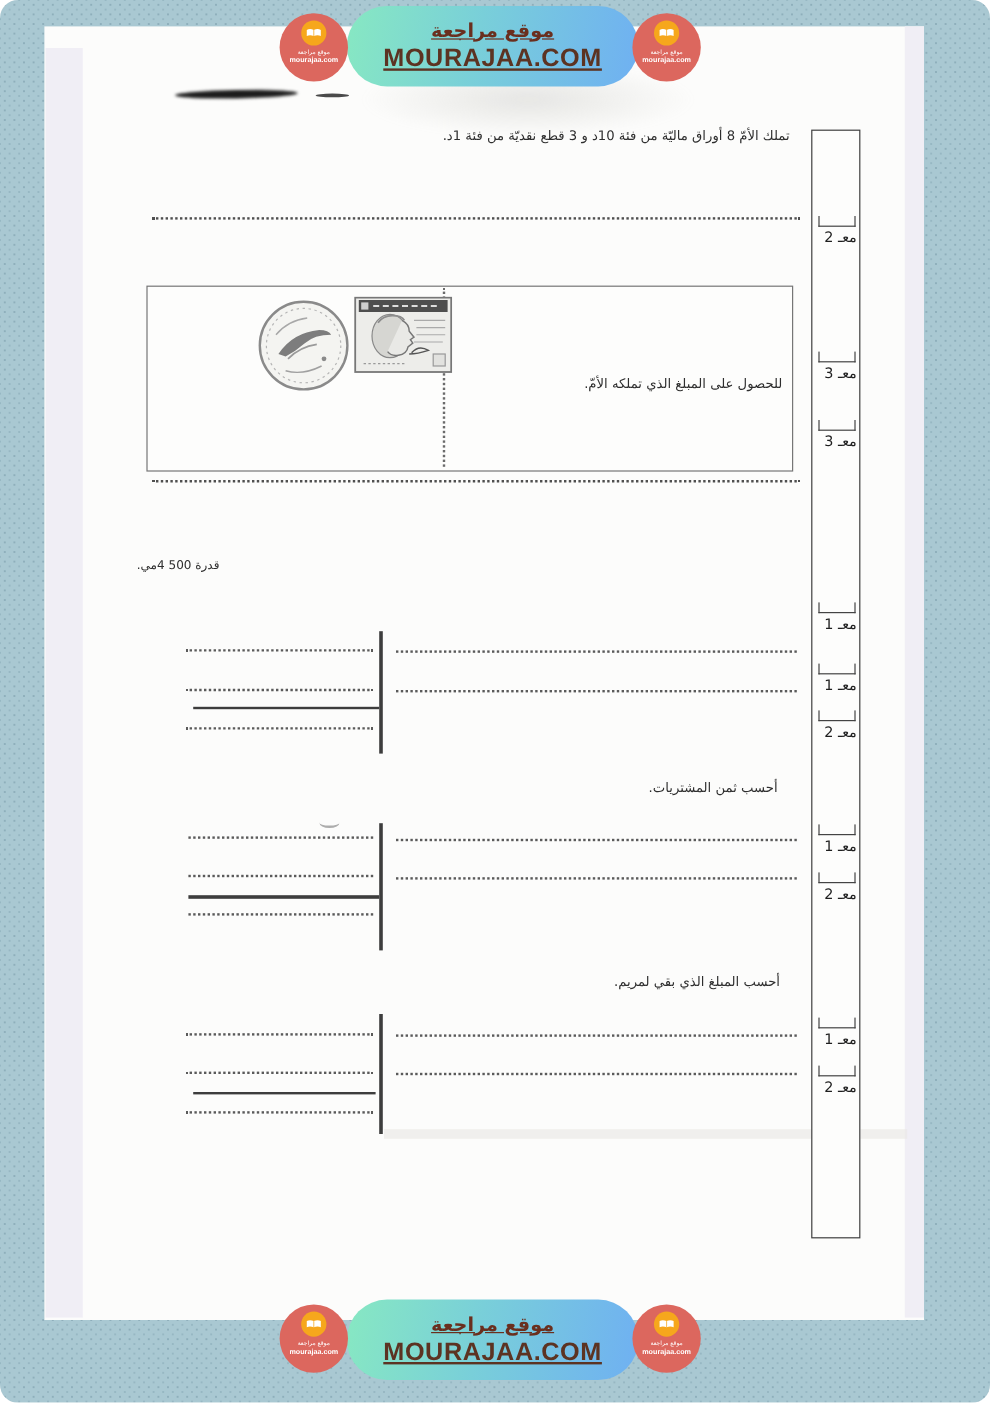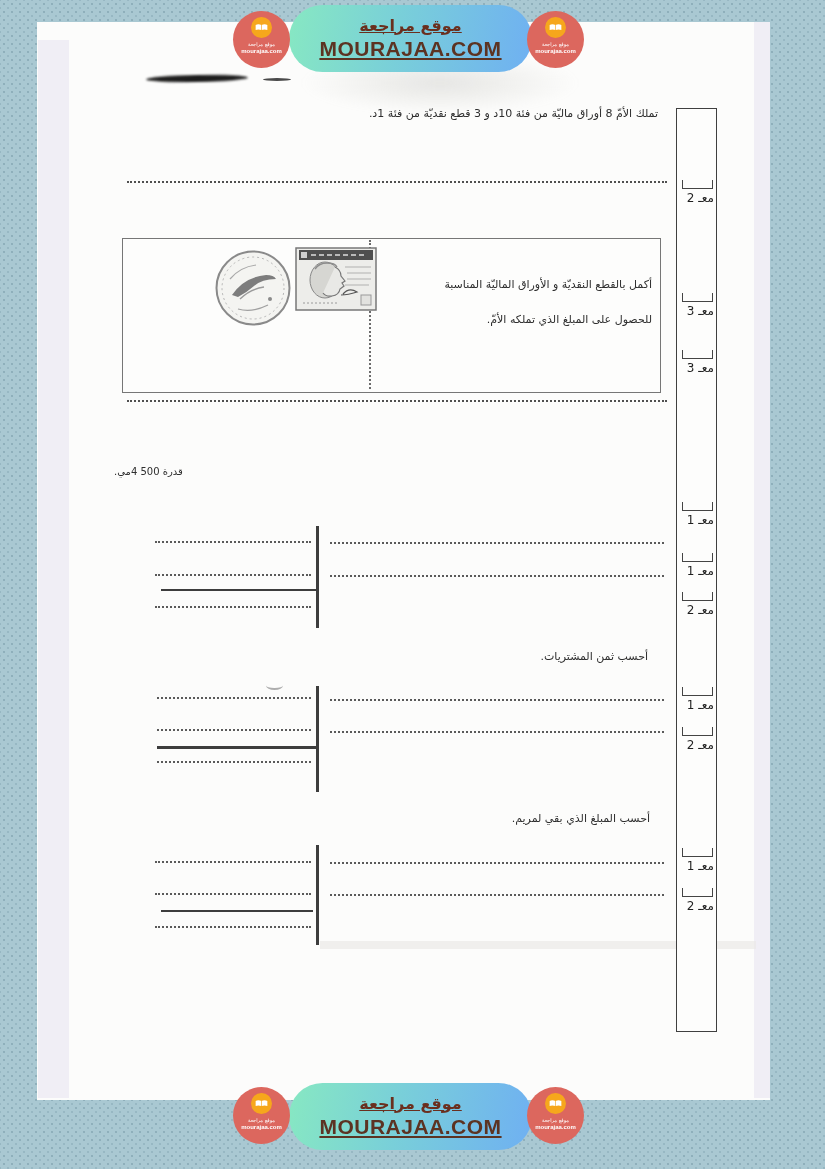--- a/index.html
+++ b/index.html
@@ -1,21 +1,21 @@
 <!DOCTYPE html>
 <html><head>
 <meta charset="utf-8">
 <style>
   html,body{margin:0;padding:0;}
   #screen{position:relative;width:825px;height:1169px;overflow:hidden;
     background-color:#a9c8d2;
     background-image:radial-gradient(circle, rgba(110,145,160,.45) 1px, transparent 1.2px),
                      radial-gradient(circle, rgba(110,145,160,.3) 1px, transparent 1.2px);
     background-size:8px 8px,8px 8px;background-position:0 0,4px 4px;
-    font-family:"DejaVu Sans",sans-serif;}
+    font-family:"DejaVu Sans",sans-serif;border-radius:15px;}
   .abs{position:absolute;}
   
   .paper{left:37px;top:22px;width:733px;height:1078px;background:#fcfcfb;}
   .margin-strip{background:#f0eef5;}
   .mleft{left:38px;top:40px;width:31px;height:1058px;}
   .mright{left:754px;top:22px;width:16px;height:1076px;}
   
   .streak1{left:146px;top:75px;width:102px;height:7px;background:#1c1c1c;border-radius:50%;filter:blur(1.2px);transform:rotate(-1deg);}
   .streak2{left:263px;top:78px;width:28px;height:3px;background:#4a4a4a;border-radius:50%;filter:blur(.6px);}
   .smudge{left:300px;top:52px;width:280px;height:62px;background:radial-gradient(ellipse,rgba(175,175,168,.28),transparent 70%);filter:blur(3px);}
@@ -112,21 +112,20 @@
     <path d="M20 22 q4 -6 12 -6 q8 0 10 4" fill="none" stroke="#8c8c8c" stroke-width="1.4"></path>
     <line x1="50" y1="20" x2="76" y2="20" stroke="#aaa" stroke-width=".9"></line>
     <line x1="52" y1="26" x2="76" y2="26" stroke="#aaa" stroke-width=".9"></line>
     <line x1="52" y1="32" x2="76" y2="32" stroke="#aaa" stroke-width=".9"></line>
     <line x1="50" y1="38" x2="74" y2="38" stroke="#aaa" stroke-width=".9"></line>
     <path d="M48 47 q6 -7 14 -2 q-9 3 -16 3" fill="none" stroke="#555" stroke-width="1.2"></path>
     <rect x="66" y="48" width="10" height="10" fill="#e2e2df" stroke="#999" stroke-width="1"></rect>
     <line x1="8" y1="56" x2="44" y2="56" stroke="#9a9a9a" stroke-width="1" stroke-dasharray="2 2"></line>
   </svg>
 
-  <div class="abs ar" style="right:173px;top:274px;">أكمل بالقطع النقديّة و الأوراق الماليّة المناسبة</div>
   <div class="abs ar" style="right:173px;top:309px;">للحصول على المبلغ الذي تملكه الأمّ.</div>
 
   <div class="abs dotted" style="left:127px;top:400px;width:540px;"></div>
 
   <div class="abs ar" style="left:114px;top:461px;font-size:10px;">قدرة 500 4مي.</div>
 
   <div class="abs vline" style="left:316px;top:526px;height:102px;"></div>
   <div class="abs dotted-light" style="left:155px;top:541px;width:156px;"></div>
   <div class="abs dotted-light" style="left:155px;top:574px;width:156px;"></div>
   <div class="abs solid" style="left:161px;top:589px;width:155px;"></div>

